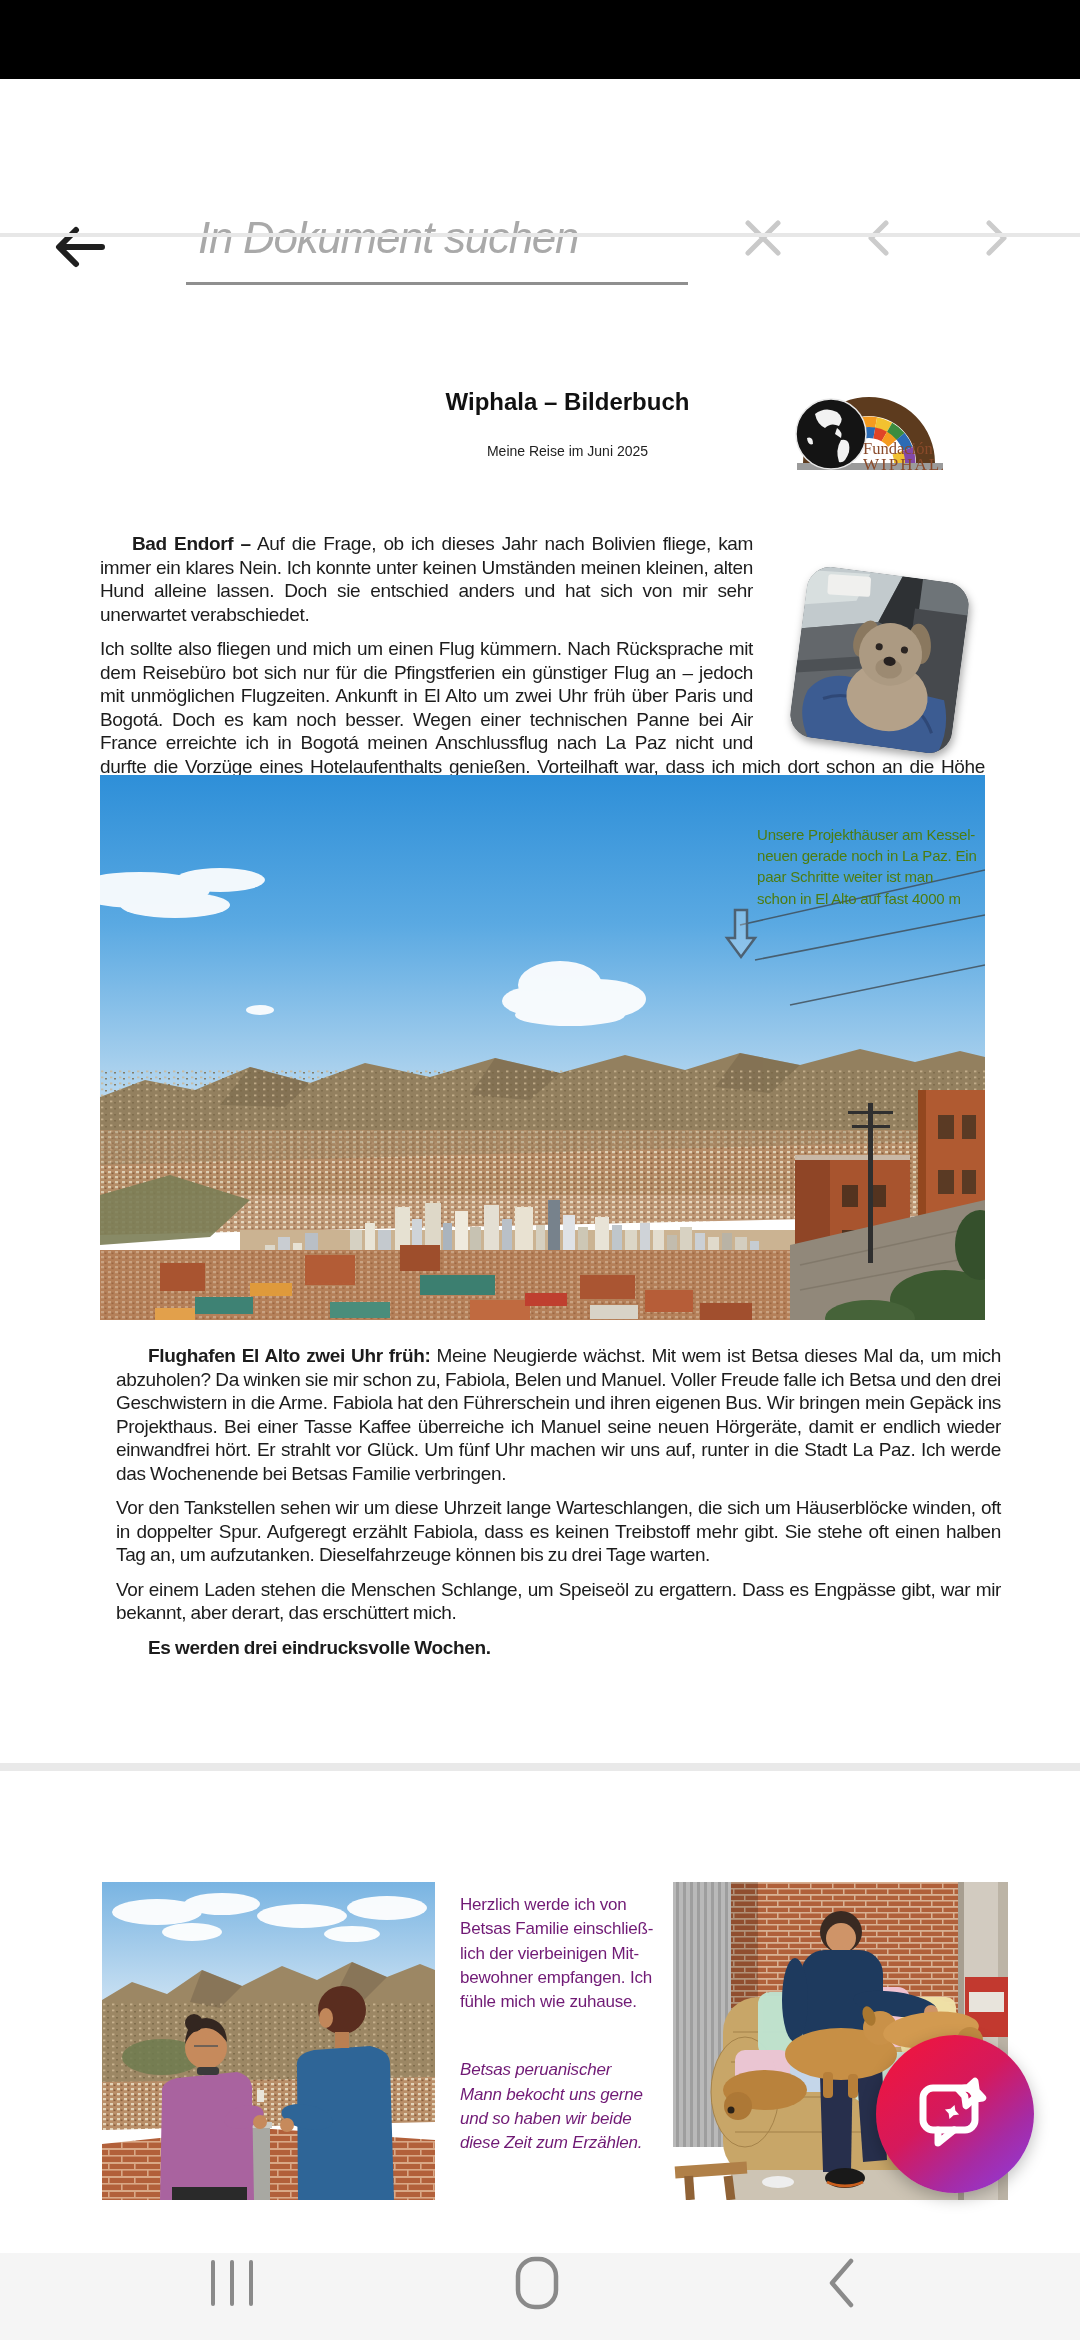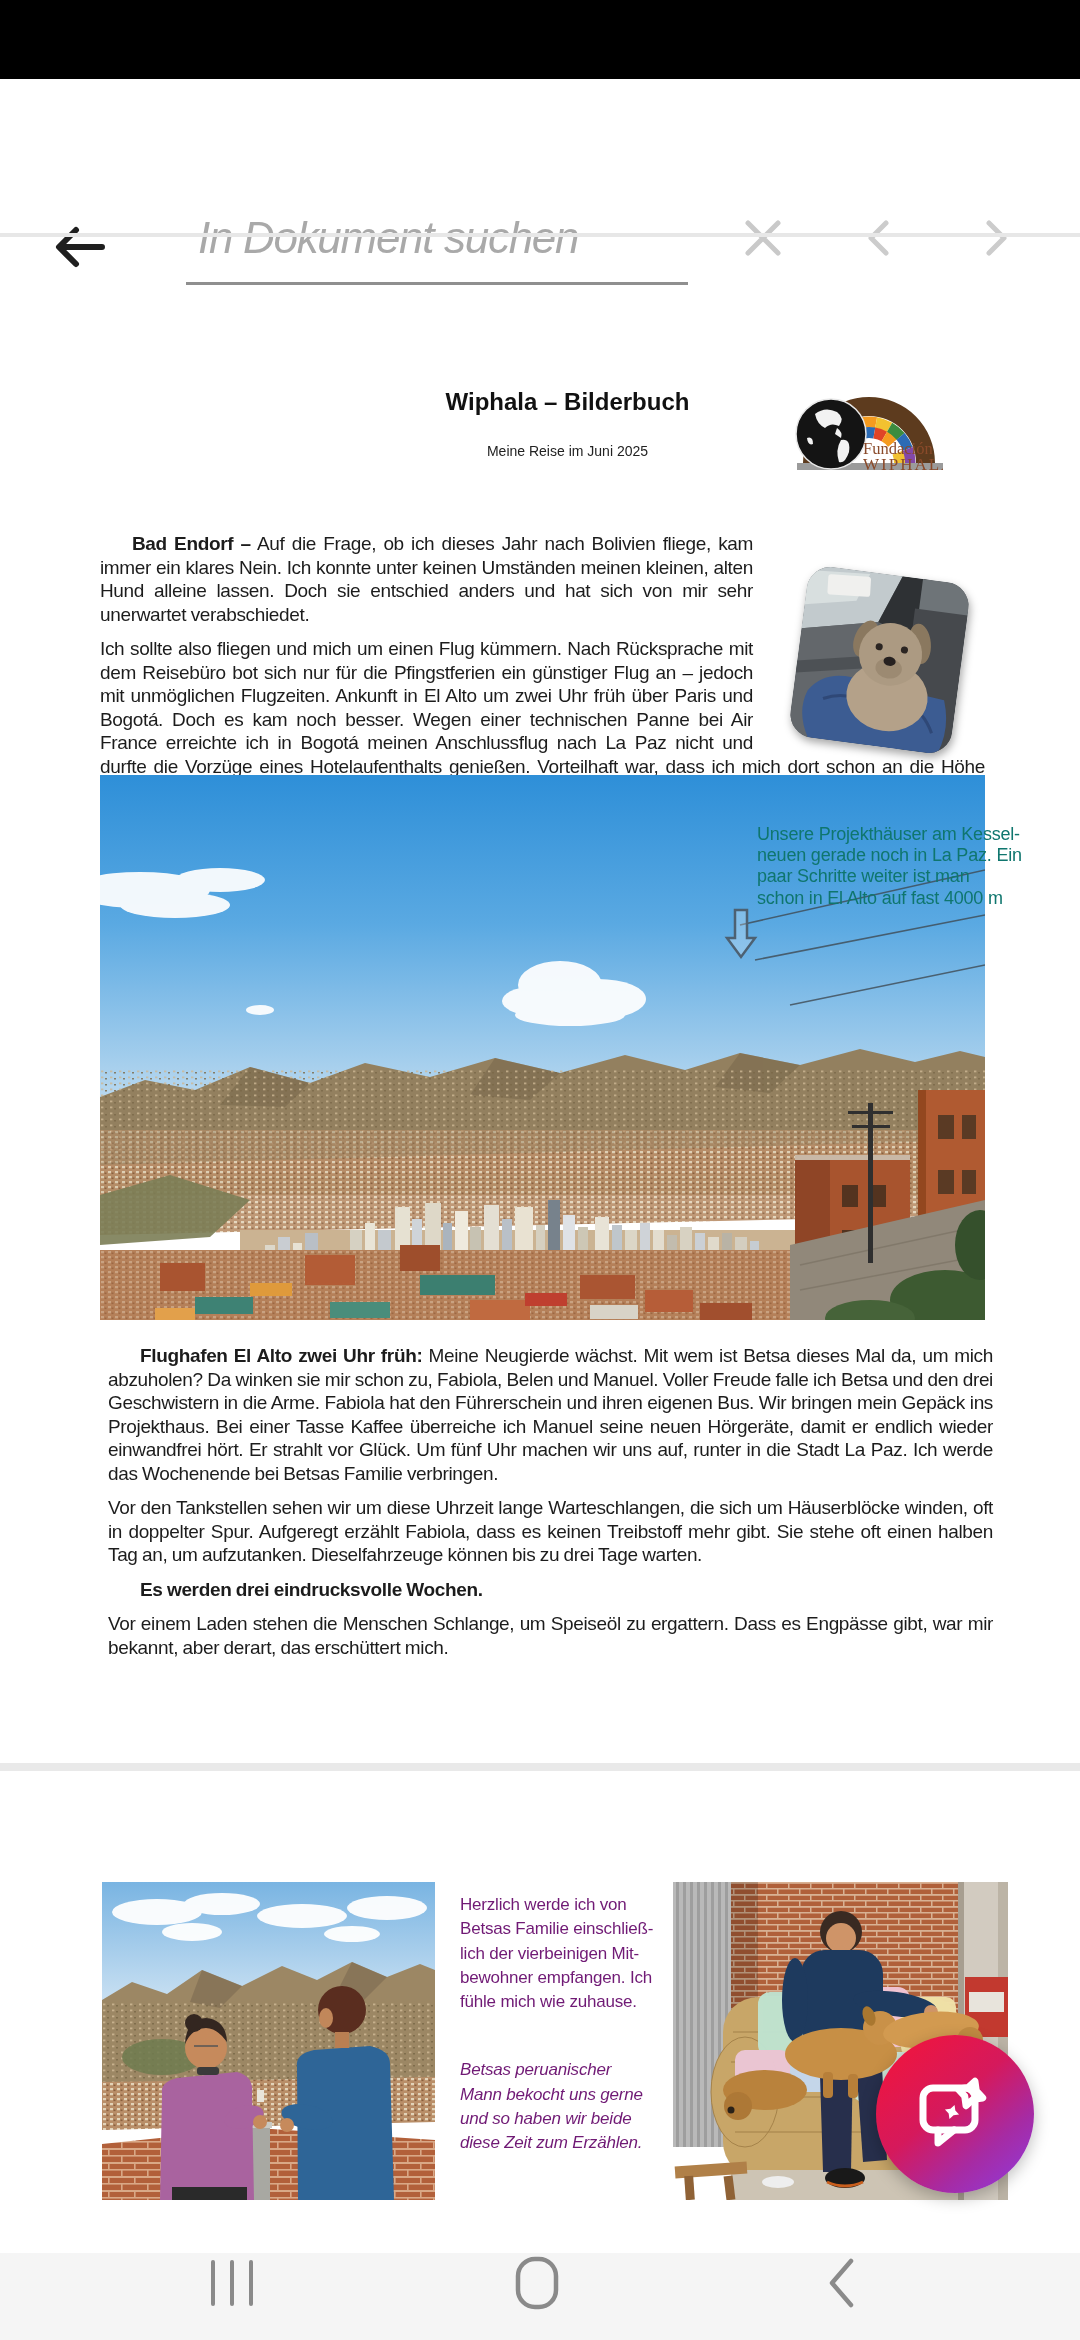--- a/index.html
+++ b/index.html
@@ -20,27 +20,27 @@
   
   .doc-title{left:50px;top:388px;width:1035px;text-align:center;font-size:24px;font-weight:bold;color:#111;}
   .doc-subtitle{left:50px;top:443px;width:1035px;text-align:center;font-size:14px;color:#222;}
   .logo-box{left:795px;top:366px;width:148px;height:106px;}
 
   .text-block{font-size:19px;line-height:23.5px;text-align:justify;color:#1c1c1c;
               letter-spacing:-0.35px;word-spacing:-0.5px;}
   .text-block p{margin:0 0 11px 0;}
   .lead{font-weight:bold;margin-left:32px;}
   .tb1{left:100px;top:532px;width:885px;}
-  .tb2{left:108px;top:1344px;width:885px;}
+  .tb2{left:116px;top:1344px;width:885px;}
   .float-dog{float:right;width:218px;height:170px;margin:26px 0 6px 14px;}
 
   .dog-photo{left:798px;top:574px;width:163px;height:172px;border-radius:24px;overflow:hidden;
              transform:rotate(7.5deg);box-shadow:2px 4px 9px rgba(0,0,0,0.35);}
   .city-photo{left:100px;top:775px;width:885px;height:545px;overflow:hidden;}
-  .city-caption{left:757px;top:824px;width:210px;font-size:18px;line-height:21.2px;color:#0f766e;
+  .city-caption{left:757px;top:824px;width:210px;font-size:15px;line-height:21.2px;color:#4d7c0f;
                 letter-spacing:-0.2px;}
   .city-caption div{white-space:nowrap;}
 
   .page-sep{left:0;top:1763px;width:1080px;height:8px;background:#e9e9e9;}
 
   
   .photo-left{left:102px;top:1882px;width:333px;height:318px;overflow:hidden;}
   .photo-right{left:673px;top:1882px;width:335px;height:318px;overflow:hidden;}
   .col-text{left:460px;top:1893px;width:208px;font-size:17px;line-height:24.3px;color:#701a75;
             letter-spacing:-0.2px;}
@@ -288,22 +288,22 @@
       <div>paar Schritte weiter ist man</div>
       <div>schon in El Alto auf fast 4000 m</div>
     </div>
 
     <div class="abs text-block tb2">
       <p>
         <span class="lead">Flughafen El Alto zwei Uhr früh:</span>
         <span>Meine Neugierde wächst. Mit wem ist Betsa dieses Mal da, um mich abzuholen? Da winken sie mir schon zu, Fabiola, Belen und Manuel. Voller Freude falle ich Betsa und den drei Geschwistern in die Arme. Fabiola hat den Führerschein und ihren eigenen Bus. Wir bringen mein Gepäck ins Projekthaus. Bei einer Tasse Kaffee überreiche ich Manuel seine neuen Hörgeräte, damit er endlich wieder einwandfrei hört. Er strahlt vor Glück. Um fünf Uhr machen wir uns auf, runter in die Stadt La Paz. Ich werde das Wochenende bei Betsas Familie verbringen.</span>
       </p>
       <p><span>Vor den Tankstellen sehen wir um diese Uhrzeit lange Warteschlangen, die sich um Häuserblöcke winden, oft in doppelter Spur. Aufgeregt erzählt Fabiola, dass es keinen Treibstoff mehr gibt. Sie stehe oft einen halben Tag an, um aufzutanken. Dieselfahrzeuge können bis zu drei Tage warten.</span></p>
+      <p><span>Vor einem Laden stehen die Menschen Schlange, um Speiseöl zu ergattern. Dass es Engpässe gibt, war mir bekannt, aber derart, das erschüttert mich.</span></p>
       <p><span class="lead">Es werden drei eindrucksvolle Wochen.</span></p>
-      <p><span>Vor einem Laden stehen die Menschen Schlange, um Speiseöl zu ergattern. Dass es Engpässe gibt, war mir bekannt, aber derart, das erschüttert mich.</span></p>
     </div>
   </div>
 
   <div class="abs page-sep"></div>
 
   <div>
 
     <div class="abs photo-left">
       <svg width="333" height="318" viewBox="0 0 333 318" preserveAspectRatio="none">
         <defs>

